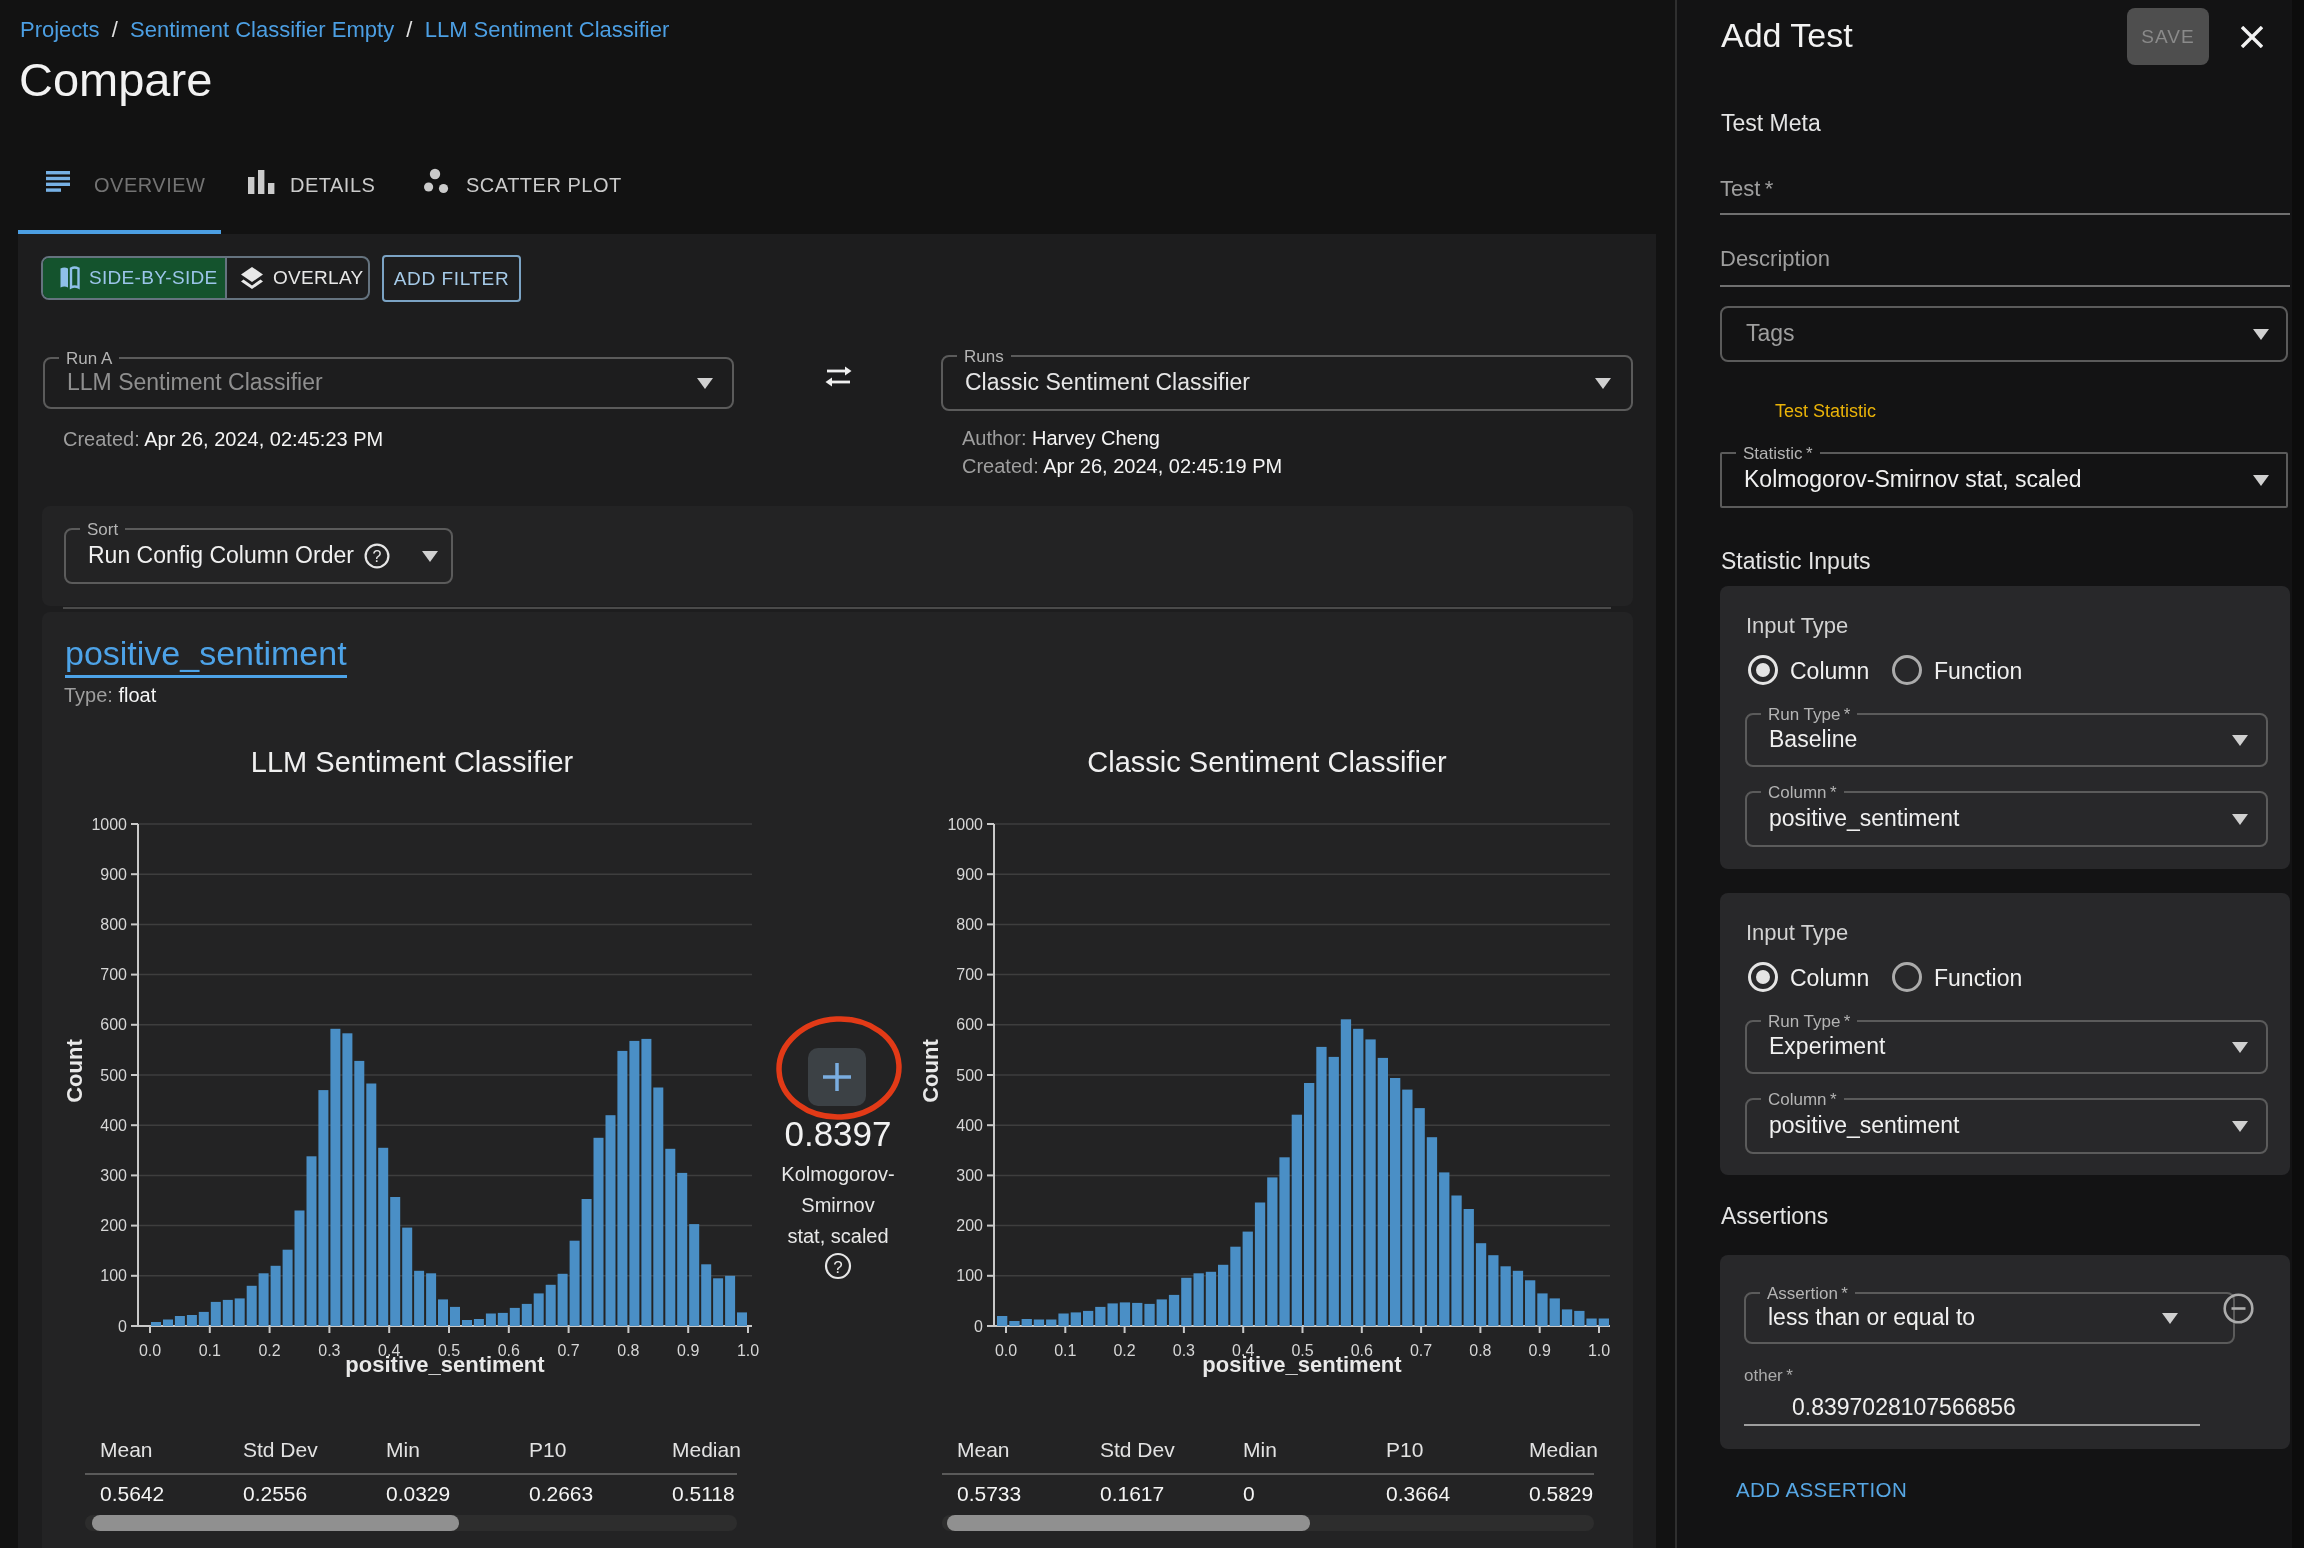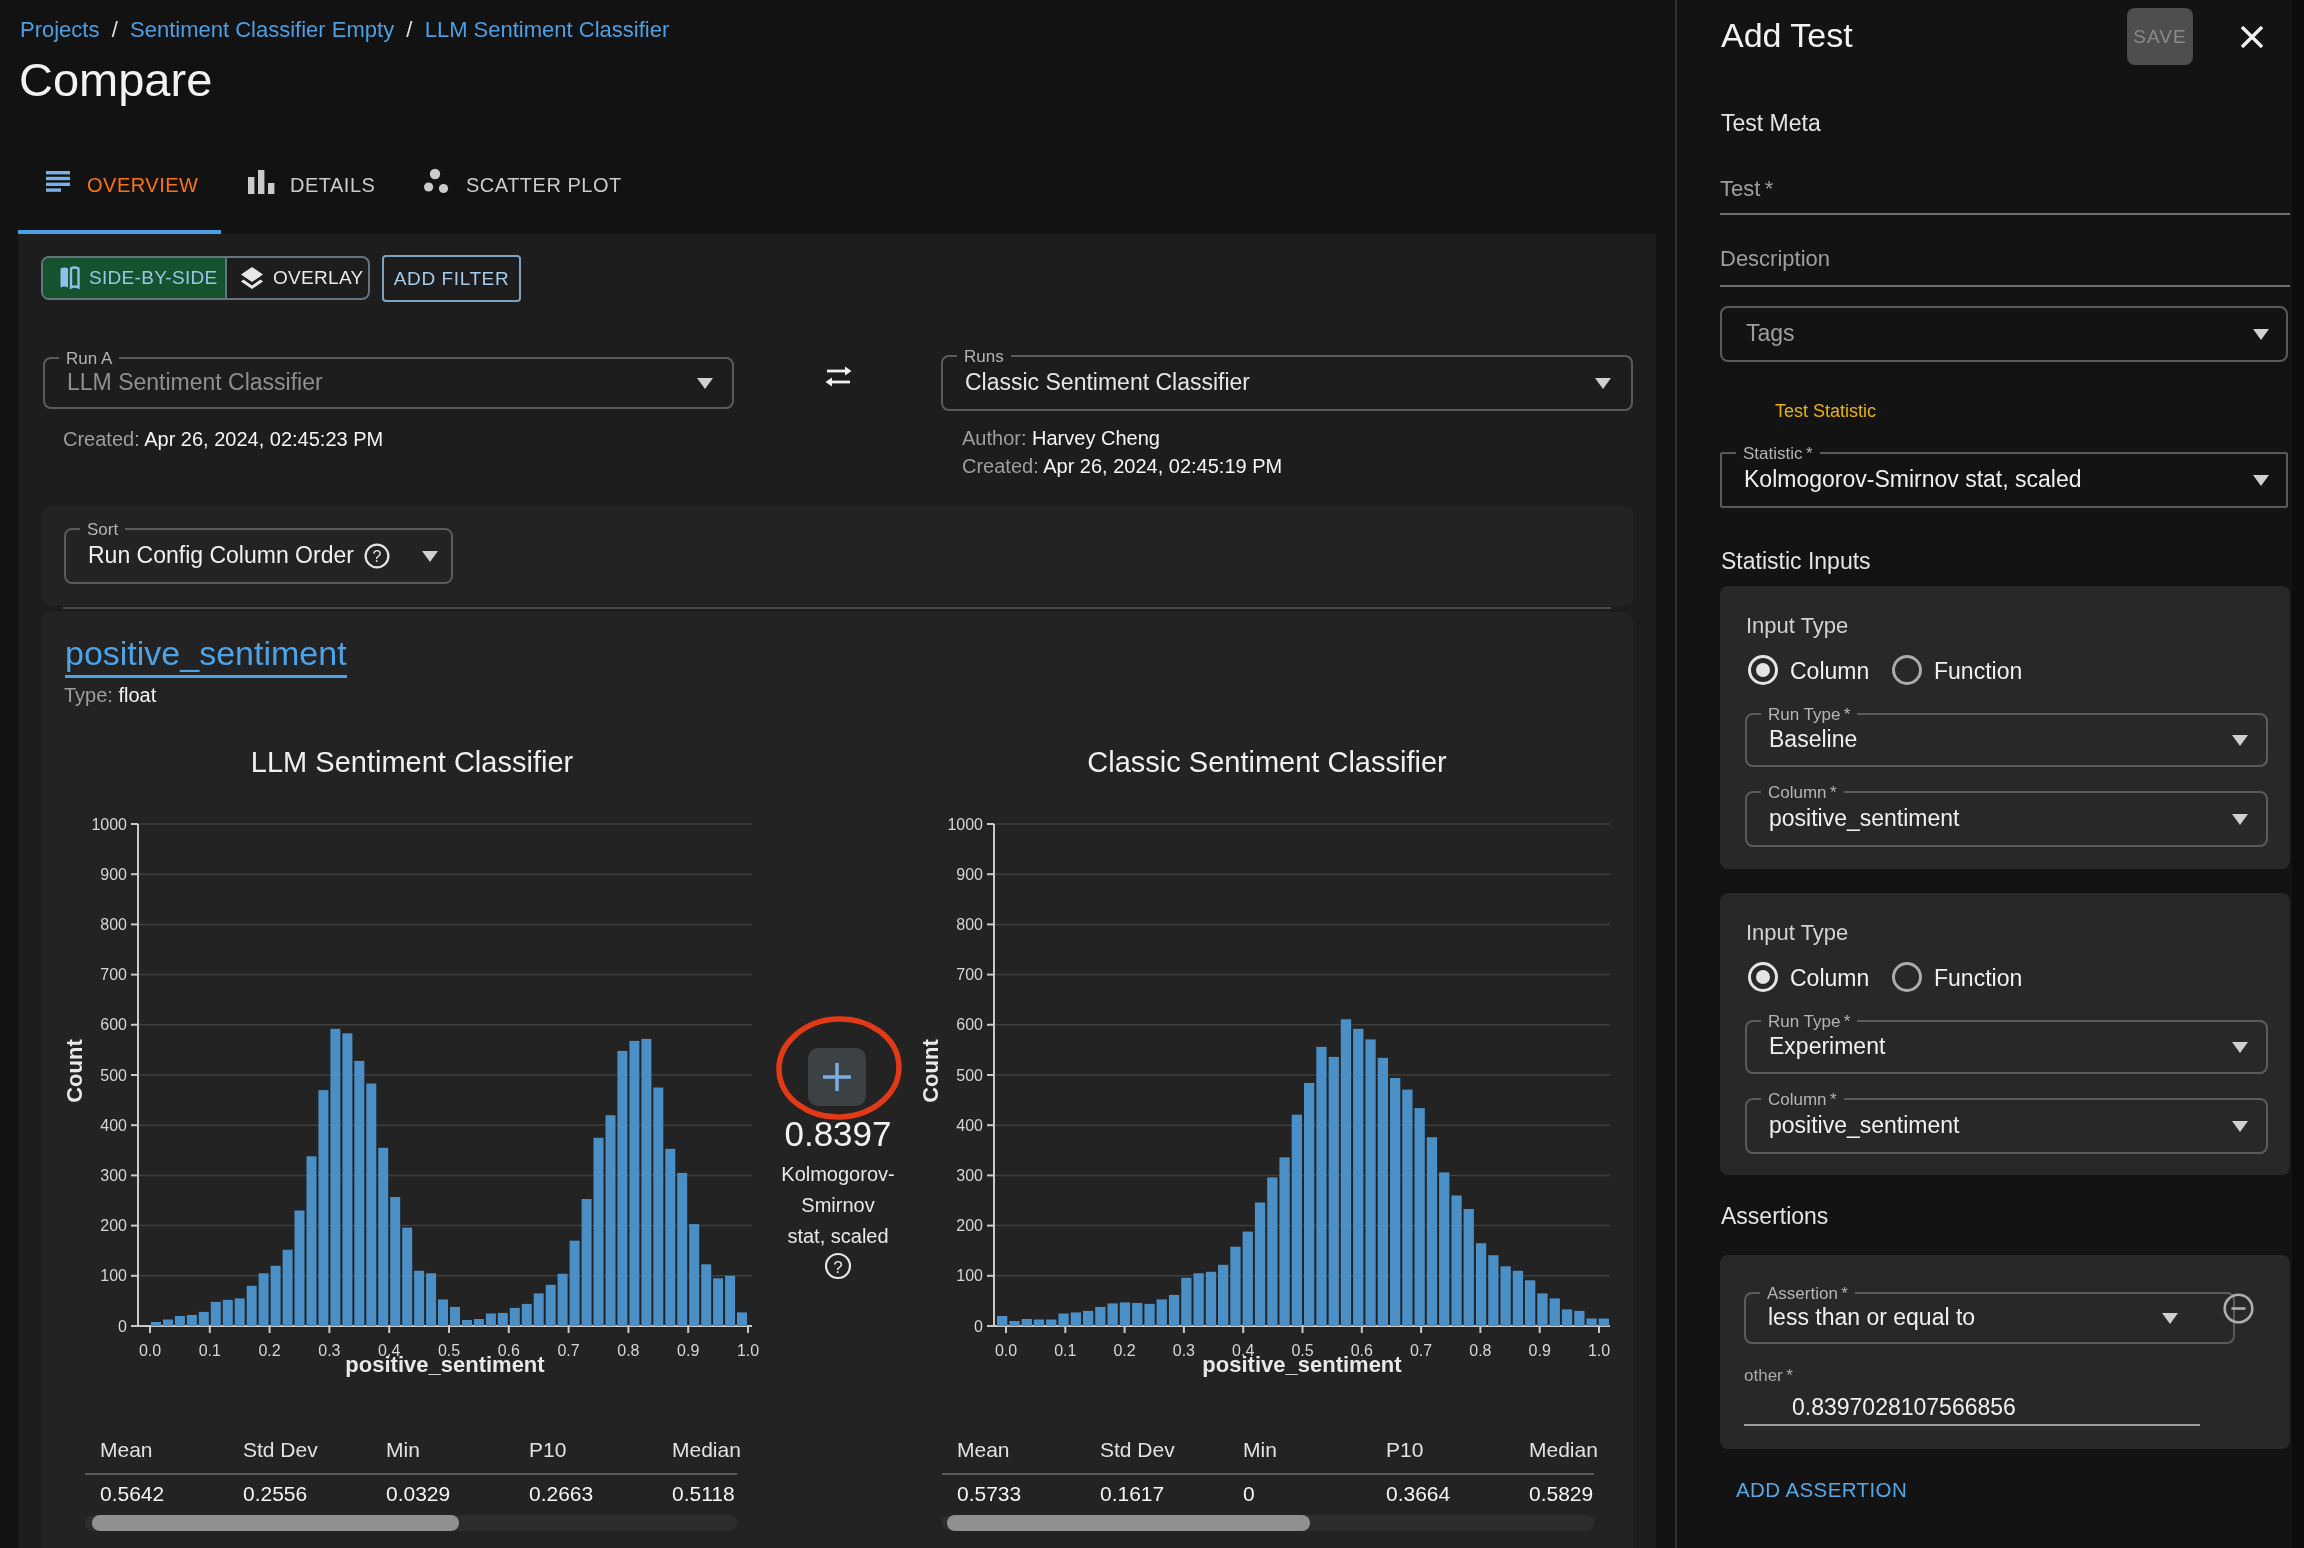--- a/index.html
+++ b/index.html
@@ -12,21 +12,21 @@
 <div class="abs" style="left:20px;top:17px;font-size:22px;color:#4c9fe3;">Projects<span style="color:#e0e0e0;">&nbsp;&nbsp;/&nbsp;&nbsp;</span>Sentiment Classifier Empty<span style="color:#e0e0e0;">&nbsp;&nbsp;/&nbsp;&nbsp;</span>LLM Sentiment Classifier</div>
 <div class="abs" style="left:19px;top:52px;font-size:47px;color:#f2f2f2;">Compare</div>
 <svg class="abs" style="left:46px;top:171px;" width="24" height="22" viewBox="0 0 24 22">
 <g fill="#77b1e5">
       <rect x="0" y="0" width="24" height="3.4"></rect>
       <rect x="0" y="5.8" width="24" height="3.4"></rect>
       <rect x="0" y="11.6" width="24" height="3.4"></rect>
       <rect x="0" y="17.4" width="15" height="3.4"></rect>
     </g>
   </svg>
-<div class="abs" style="left:87px;top:174px;font-size:20px;letter-spacing:0.5px;color:#f97316;font-weight:500;">OVERVIEW</div>
+<div class="abs" style="left:94px;top:174px;font-size:20px;letter-spacing:0.5px;color:#737373;font-weight:500;">OVERVIEW</div>
 <svg class="abs" style="left:248px;top:170px;" width="27" height="24" viewBox="0 0 27 24">
 <g fill="#cbcbcb">
       <rect x="0" y="7" width="6.4" height="17"></rect>
       <rect x="10" y="0" width="6.4" height="24"></rect>
       <rect x="20" y="13" width="6.4" height="11"></rect>
     </g>
   </svg>
 <div class="abs" style="left:290px;top:174px;font-size:20px;letter-spacing:0.5px;color:#cbcbcb;font-weight:500;">DETAILS</div>
 <svg class="abs" style="left:424px;top:168px;" width="26" height="26" viewBox="0 0 26 26">
 <g fill="#cbcbcb">
@@ -341,21 +341,21 @@
 <div class="abs" style="left:1386px;top:1438px;font-size:21px;color:#e2e2e2;">P10</div>
 <div class="abs" style="left:1386px;top:1482px;font-size:21px;color:#f5f5f5;">0.3664</div>
 <div class="abs" style="left:1529px;top:1438px;font-size:21px;color:#e2e2e2;">Median</div>
 <div class="abs" style="left:1529px;top:1482px;font-size:21px;color:#f5f5f5;">0.5829</div>
 <div class="abs" style="left:942px;top:1473px;width:652px;height:1.5px;background:#5a5a5a;"></div>
 <div class="abs" style="left:942px;top:1515px;width:652px;height:16px;background:#2d2d2d;border-radius:8px;"></div>
 <div class="abs" style="left:947px;top:1515px;width:363px;height:16px;background:#909090;border-radius:8px;"></div>
 <div class="abs" style="left:1675px;top:0;width:2px;height:1548px;background:#2f2f2f;"></div>
 <div class="abs" style="left:1677px;top:0;width:627px;height:1548px;background:#131314;"></div>
 <div class="abs" style="left:1721px;top:16px;font-size:34px;color:#f2f2f2;">Add Test</div>
-<div class="abs" style="left:2127px;top:8px;width:66px;height:57px;background:#4e4e4e;border-radius:8px;display:flex;align-items:center;justify-content:center;">
+<div class="abs" style="left:2127px;top:8px;width:82px;height:57px;background:#4e4e4e;border-radius:8px;display:flex;align-items:center;justify-content:center;">
     <span style="font-size:19px;letter-spacing:1px;color:#8a8a8a;">SAVE</span>
   </div>
 <svg class="abs" style="left:2241px;top:26px;" width="22" height="22" viewBox="0 0 22 22">
 <path d="M1 1 L21 21 M21 1 L1 21" stroke="#f2f2f2" stroke-width="3.4"></path>
   </svg>
 <div class="abs" style="left:1721px;top:110px;font-size:23px;color:#e4e4e4;">Test Meta</div>
 <div style="position:absolute;left:1720px;top:176px;font-size:22px;color:#9e9e9e;">Test *</div>
 <div style="position:absolute;left:1720px;top:213px;width:570px;height:2px;background:#707070;"></div>
 <div style="position:absolute;left:1720px;top:246px;font-size:22px;color:#9e9e9e;">Description</div>
 <div style="position:absolute;left:1720px;top:285px;width:570px;height:2px;background:#707070;"></div>

